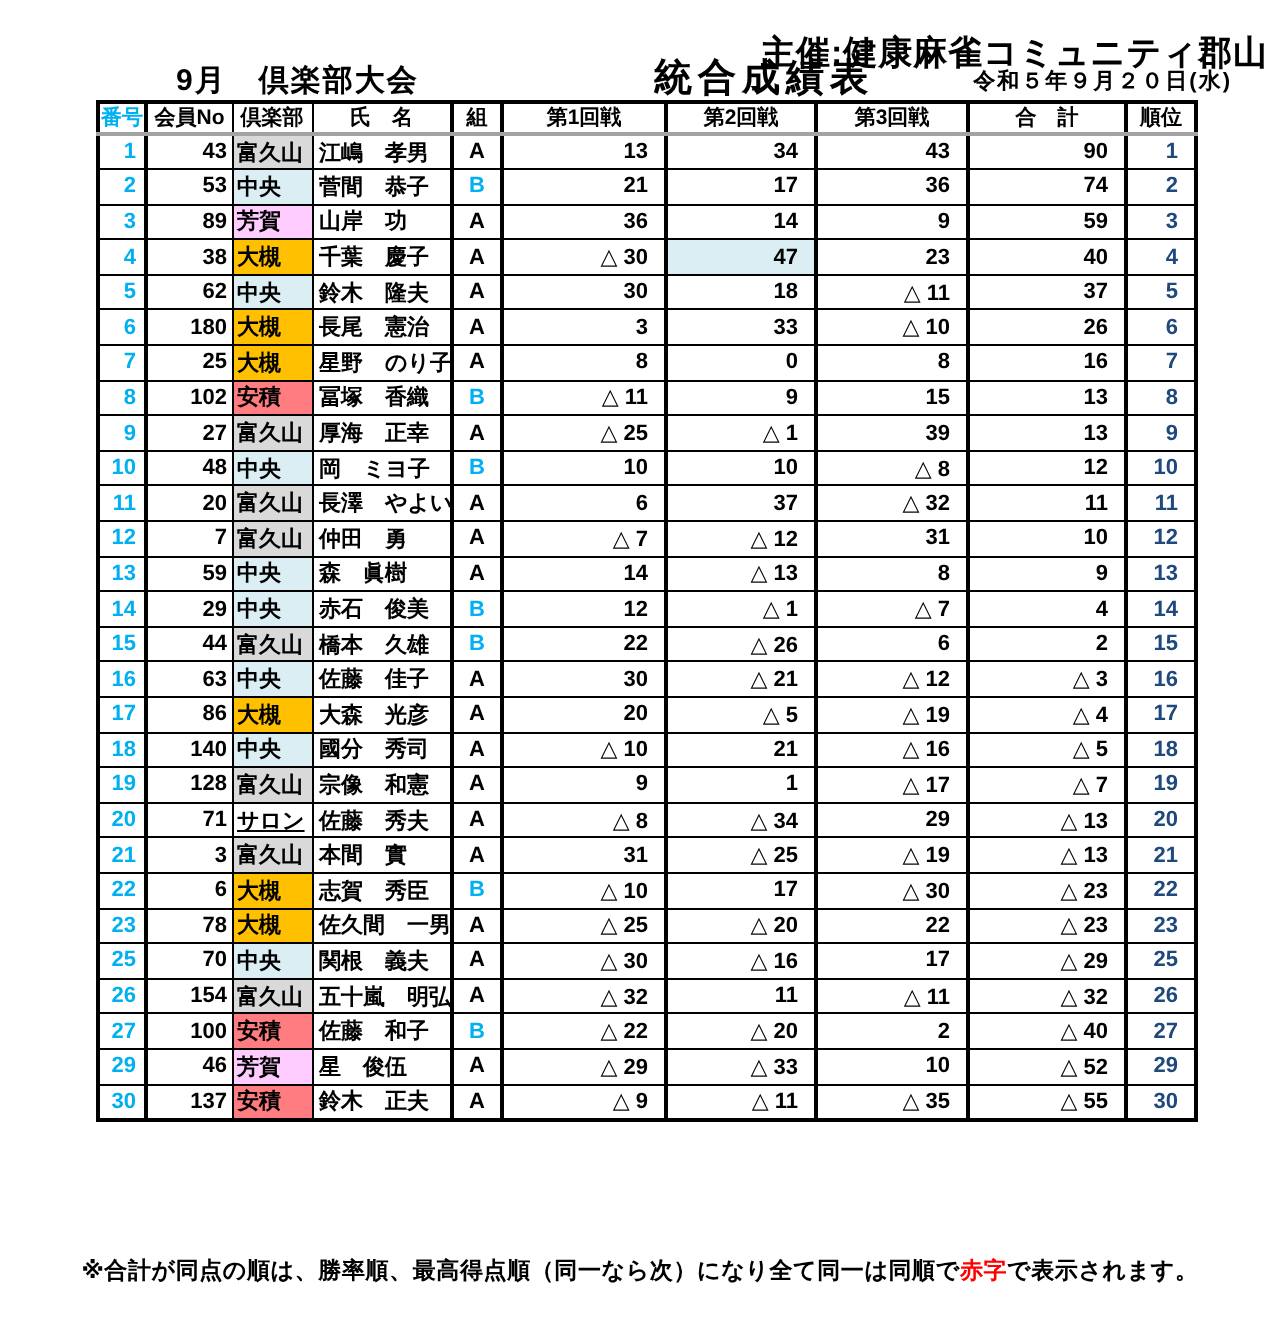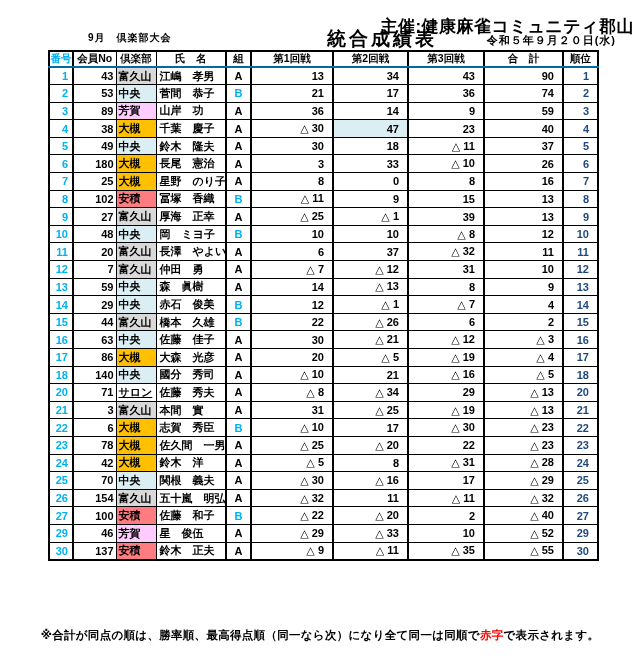--- a/index.html
+++ b/index.html
@@ -11,21 +11,21 @@
     font-weight: bold;
     color: #000;
     overflow: hidden;
   }
   .organizer {
     position: absolute; top: 15px; right: 6px;
     font-size: 17px; letter-spacing: 0.5px;
   }
   .event-title {
     position: absolute; top: 31px; left: 88px;
-    font-size: 10px; letter-spacing: 1px;
+    font-size: 15px; letter-spacing: 1px;
   }
   .main-title {
     position: absolute; top: 26px; left: 327px;
     font-size: 19px; letter-spacing: 3px;
   }
   .report-date {
     position: absolute; top: 33px; right: 24px;
     font-size: 11px; letter-spacing: 1px;
   }
   table {
@@ -37,21 +37,21 @@
   }
   th, td {
     border: 1px solid #000;
     font-size: 11px;
     font-weight: bold;
     overflow: hidden;
     white-space: nowrap;
     padding: 0;
   }
   th { height: 15px; text-align: center; font-size: 10.5px; }
-  thead th { border-bottom: 2px solid #0369a1; }
+  thead th { border-bottom: 2px solid #a3a3a3; }
   tbody tr { height: 17.6px; }
   
   th:nth-child(2), td:nth-child(2),
   th:nth-child(5), td:nth-child(5),
   th:nth-child(6), td:nth-child(6),
   th:nth-child(7), td:nth-child(7),
   th:nth-child(8), td:nth-child(8),
   th:nth-child(9), td:nth-child(9),
   th:nth-child(10), td:nth-child(10) { border-left-width: 2px; }
   .c-no      { text-align: right; padding-right: 4px; }
@@ -145,21 +145,21 @@
         <td class="c-name">千葉　慶子</td>
         <td class="c-group">A</td>
         <td class="c-score">△ 30</td>
         <td class="c-score" style="background: rgb(218, 238, 243);">47</td>
         <td class="c-score">23</td>
         <td class="c-score">40</td>
         <td class="c-rank" style="color: rgb(31, 73, 125);">4</td>
       </tr>
       <tr>
         <td class="c-no" style="color: rgb(0, 176, 240);">5</td>
-        <td class="c-member">49</td>
+        <td class="c-member">62</td>
         <td class="c-club" style="background: rgb(218, 238, 243);">中央</td>
         <td class="c-name">鈴木　隆夫</td>
         <td class="c-group">A</td>
         <td class="c-score">30</td>
         <td class="c-score">18</td>
         <td class="c-score">△ 11</td>
         <td class="c-score">37</td>
         <td class="c-rank" style="color: rgb(31, 73, 125);">5</td>
       </tr>
       <tr>
@@ -312,20 +312,32 @@
         <td class="c-club" style="background: rgb(218, 238, 243);">中央</td>
         <td class="c-name">國分　秀司</td>
         <td class="c-group">A</td>
         <td class="c-score">△ 10</td>
         <td class="c-score">21</td>
         <td class="c-score">△ 16</td>
         <td class="c-score">△ 5</td>
         <td class="c-rank" style="color: rgb(31, 73, 125);">18</td>
       </tr>
       <tr>
+        <td class="c-no" style="color: rgb(0, 176, 240);">19</td>
+        <td class="c-member">128</td>
+        <td class="c-club" style="background: rgb(217, 217, 217);">富久山</td>
+        <td class="c-name">宗像　和憲</td>
+        <td class="c-group">A</td>
+        <td class="c-score">9</td>
+        <td class="c-score">1</td>
+        <td class="c-score">△ 17</td>
+        <td class="c-score">△ 7</td>
+        <td class="c-rank" style="color: rgb(31, 73, 125);">19</td>
+      </tr>
+      <tr>
         <td class="c-no" style="color: rgb(0, 176, 240);">20</td>
         <td class="c-member">71</td>
         <td class="c-club" style="background: rgb(255, 255, 255); text-decoration: underline;">サロン</td>
         <td class="c-name">佐藤　秀夫</td>
         <td class="c-group">A</td>
         <td class="c-score">△ 8</td>
         <td class="c-score">△ 34</td>
         <td class="c-score">29</td>
         <td class="c-score">△ 13</td>
         <td class="c-rank" style="color: rgb(31, 73, 125);">20</td>
@@ -358,32 +370,20 @@
         <td class="c-no" style="color: rgb(0, 176, 240);">23</td>
         <td class="c-member">78</td>
         <td class="c-club" style="background: rgb(255, 192, 0);">大槻</td>
         <td class="c-name">佐久間　一男</td>
         <td class="c-group">A</td>
         <td class="c-score">△ 25</td>
         <td class="c-score">△ 20</td>
         <td class="c-score">22</td>
         <td class="c-score">△ 23</td>
         <td class="c-rank" style="color: rgb(31, 73, 125);">23</td>
-      </tr>
-      <tr>
-        <td class="c-no" style="color: rgb(0, 176, 240);">24</td>
-        <td class="c-member">42</td>
-        <td class="c-club" style="background: rgb(255, 192, 0);">大槻</td>
-        <td class="c-name">鈴木　洋</td>
-        <td class="c-group">A</td>
-        <td class="c-score">△ 5</td>
-        <td class="c-score">8</td>
-        <td class="c-score">△ 31</td>
-        <td class="c-score">△ 28</td>
-        <td class="c-rank" style="color: rgb(31, 73, 125);">24</td>
       </tr>
       <tr>
         <td class="c-no" style="color: rgb(0, 176, 240);">25</td>
         <td class="c-member">70</td>
         <td class="c-club" style="background: rgb(218, 238, 243);">中央</td>
         <td class="c-name">関根　義夫</td>
         <td class="c-group">A</td>
         <td class="c-score">△ 30</td>
         <td class="c-score">△ 16</td>
         <td class="c-score">17</td>

